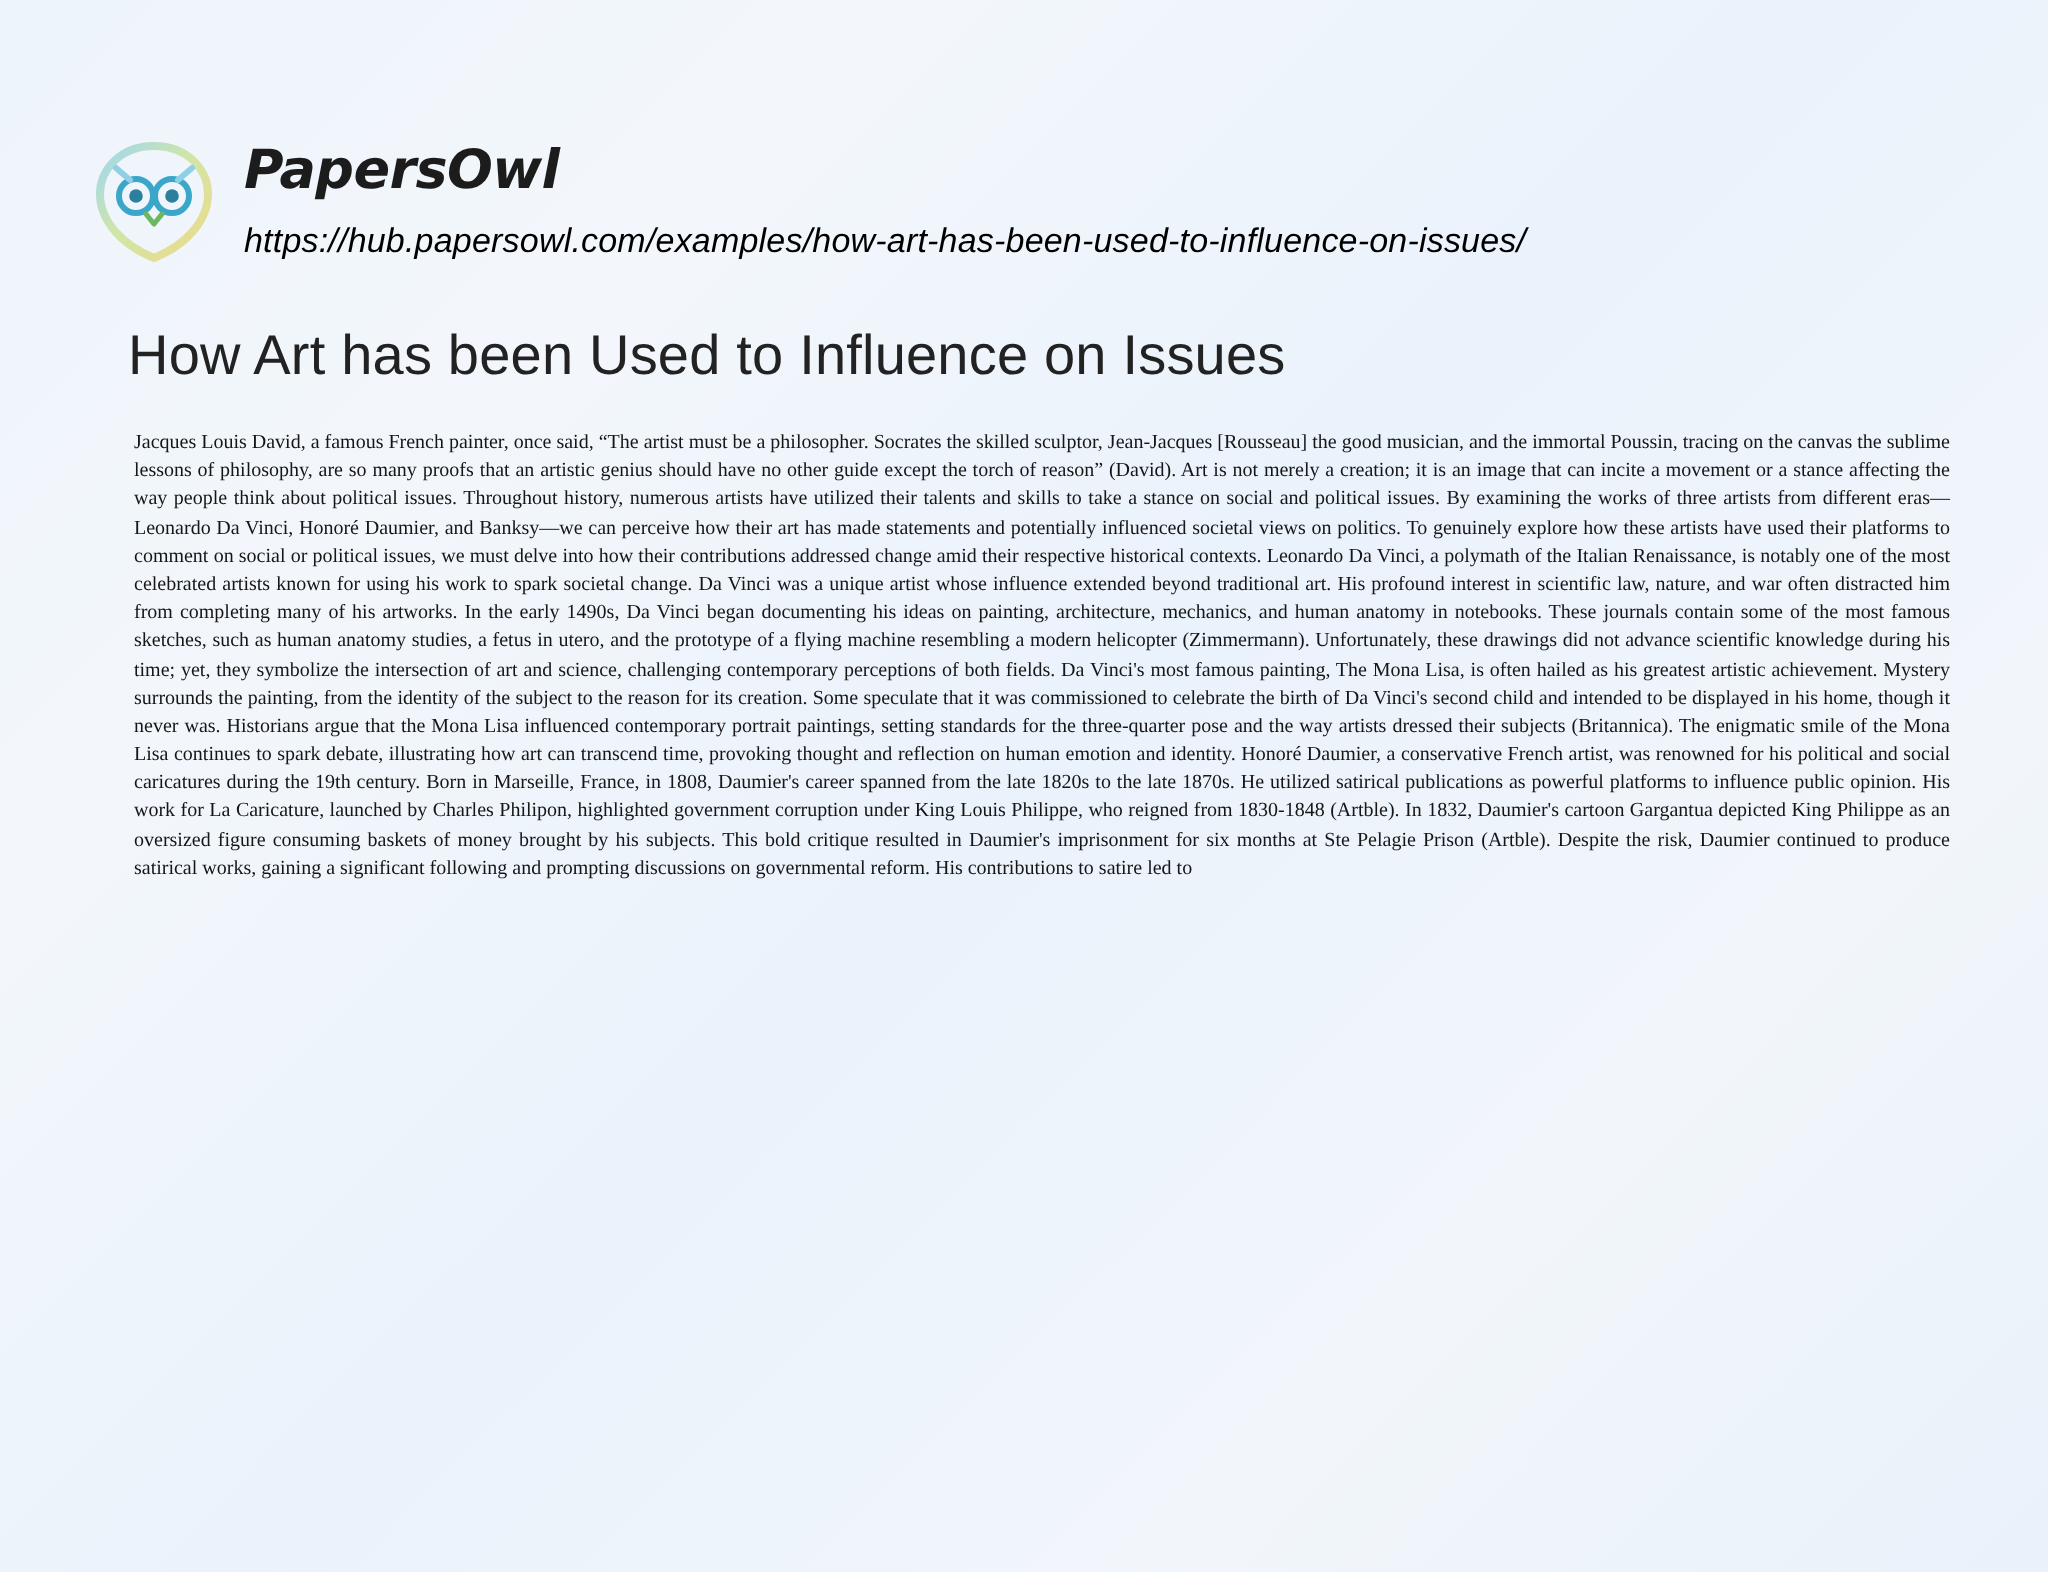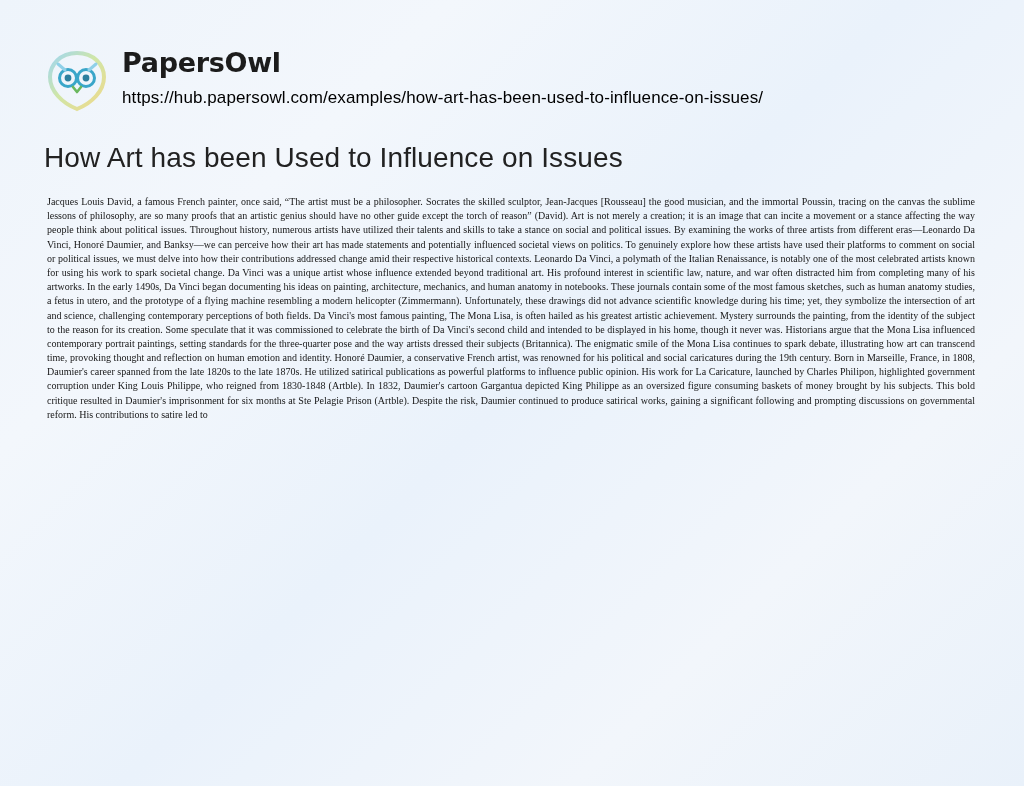--- a/index.html
+++ b/index.html
@@ -15,22 +15,23 @@
     overflow: hidden;
   }
   .page {
     width: 1024px;
     height: 786px;
     position: relative;
     box-sizing: border-box;
   }
   .header {
     display: flex;
-    align-items: flex-start;
-    padding: 48px 0 0 44px;
+    align-items: center;
+    padding: 68px 0 0 44px;
+    font-style: italic;
   }
   .logo-mark {
     width: 66px;
     height: 66px;
     flex: 0 0 66px;
     position: relative;
   }
   .logo-mark svg { display: block; }
   .brand-block {
     margin-left: 12px;
@@ -48,21 +49,21 @@
   }
   .brand-url {
     margin-top: 10px;
     font-family: "Liberation Sans", sans-serif;
     font-size: 17px;
     color: #000000;
     letter-spacing: 0.1px;
     word-break: break-all;
   }
   .content {
-    padding: 26px 46px 0 44px;
+    padding: 26px 46px 0 64px;
   }
   .doc-title {
     font-family: "Liberation Sans", sans-serif;
     font-weight: normal;
     font-size: 28px;
     line-height: 1.25;
     color: #222;
     margin: 0 0 20px 0;
     letter-spacing: 0.1px;
   }

